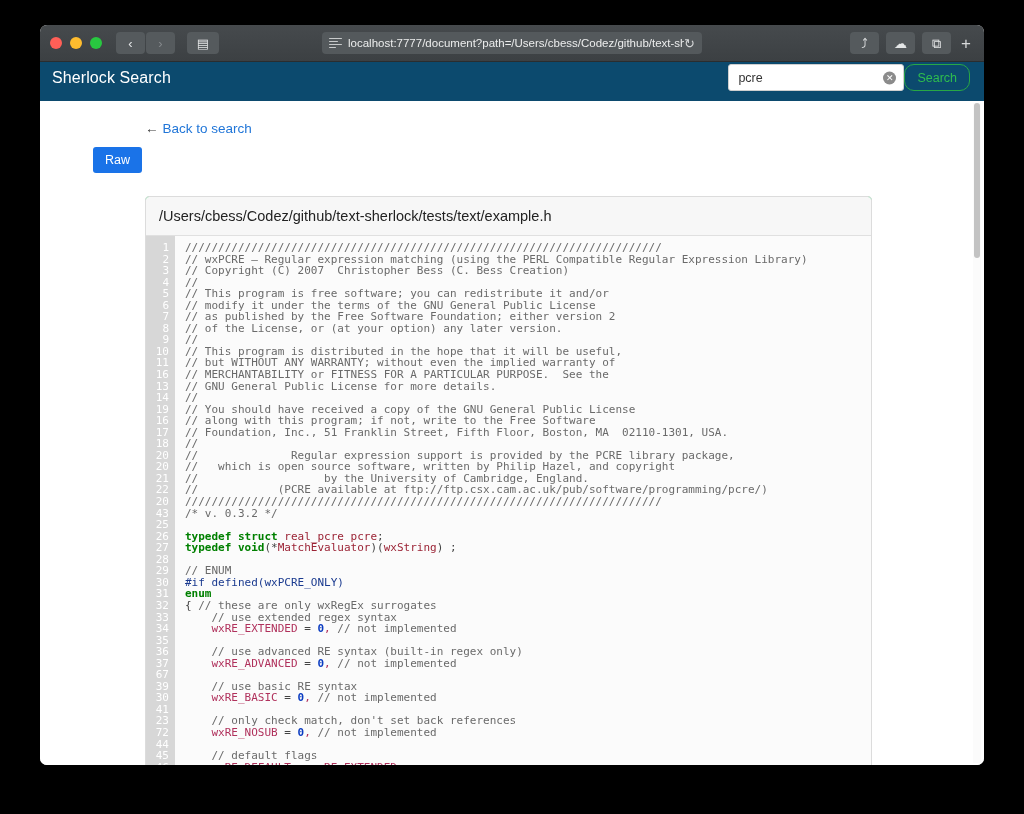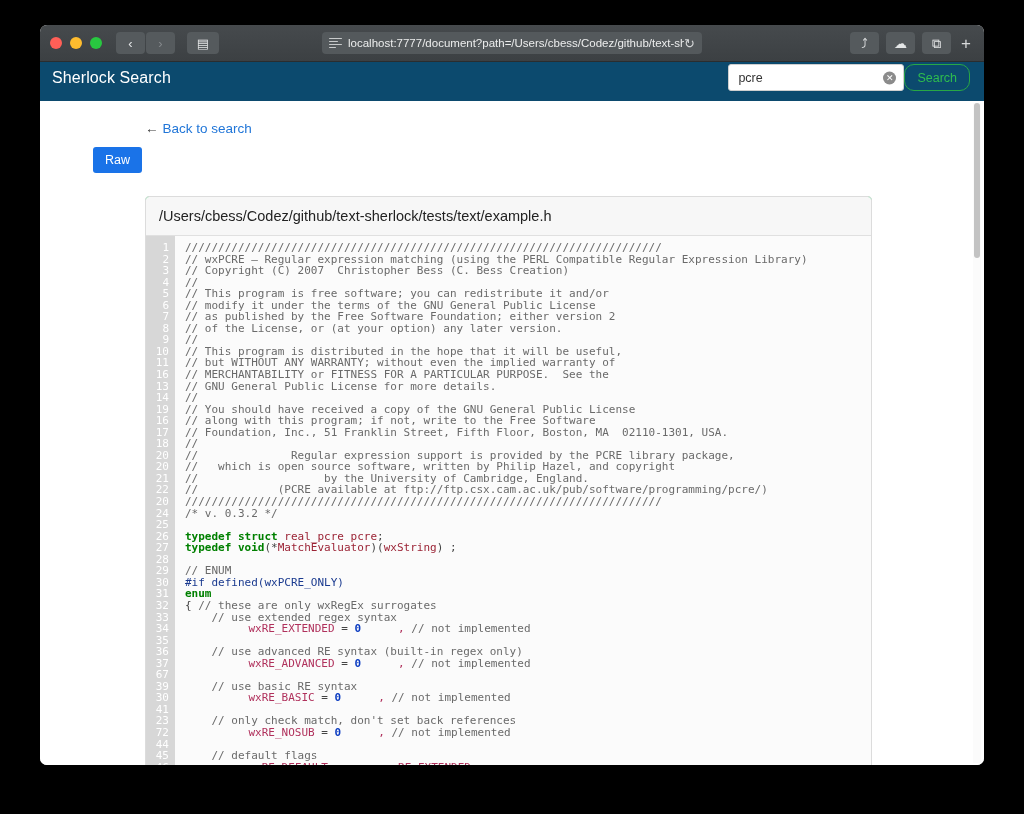--- a/index.html
+++ b/index.html
@@ -187,21 +187,21 @@
     overflow: hidden;
   }
   .code div { height: 11.55px; }
 
   .k  { color: #008000; font-weight: bold; }   
   .t  { color: #9b2335; }                      
   .cm { color: #6a6a6a; }                      
   .pp { color: #1a3a8f; }                      
   .n  { color: #0b3cc1; font-weight: bold; }   
   .pn { color: #444444; }                      
-  .cn { color: #b0315c; margin-left: 37px; }                      
+  .cn { color: #b0315c; }                      
 
   
   .vscroll {
     position: absolute;
     right: 3px; top: 2px;
     width: 8px; height: calc(100% - 4px);
     background: #fbfbfb;
   }
   .vthumb {
     position: absolute; top: 0; left: 1px;
@@ -289,21 +289,21 @@
               <div>14</div>
               <div>19</div>
               <div>16</div>
               <div>17</div>
               <div>18</div>
               <div>20</div>
               <div>20</div>
               <div>21</div>
               <div>22</div>
               <div>20</div>
-              <div>24</div>
+              <div>43</div>
               <div>25</div>
               <div>26</div>
               <div>27</div>
               <div>28</div>
               <div>29</div>
               <div>30</div>
               <div>31</div>
               <div>32</div>
               <div>33</div>
               <div>34</div>

